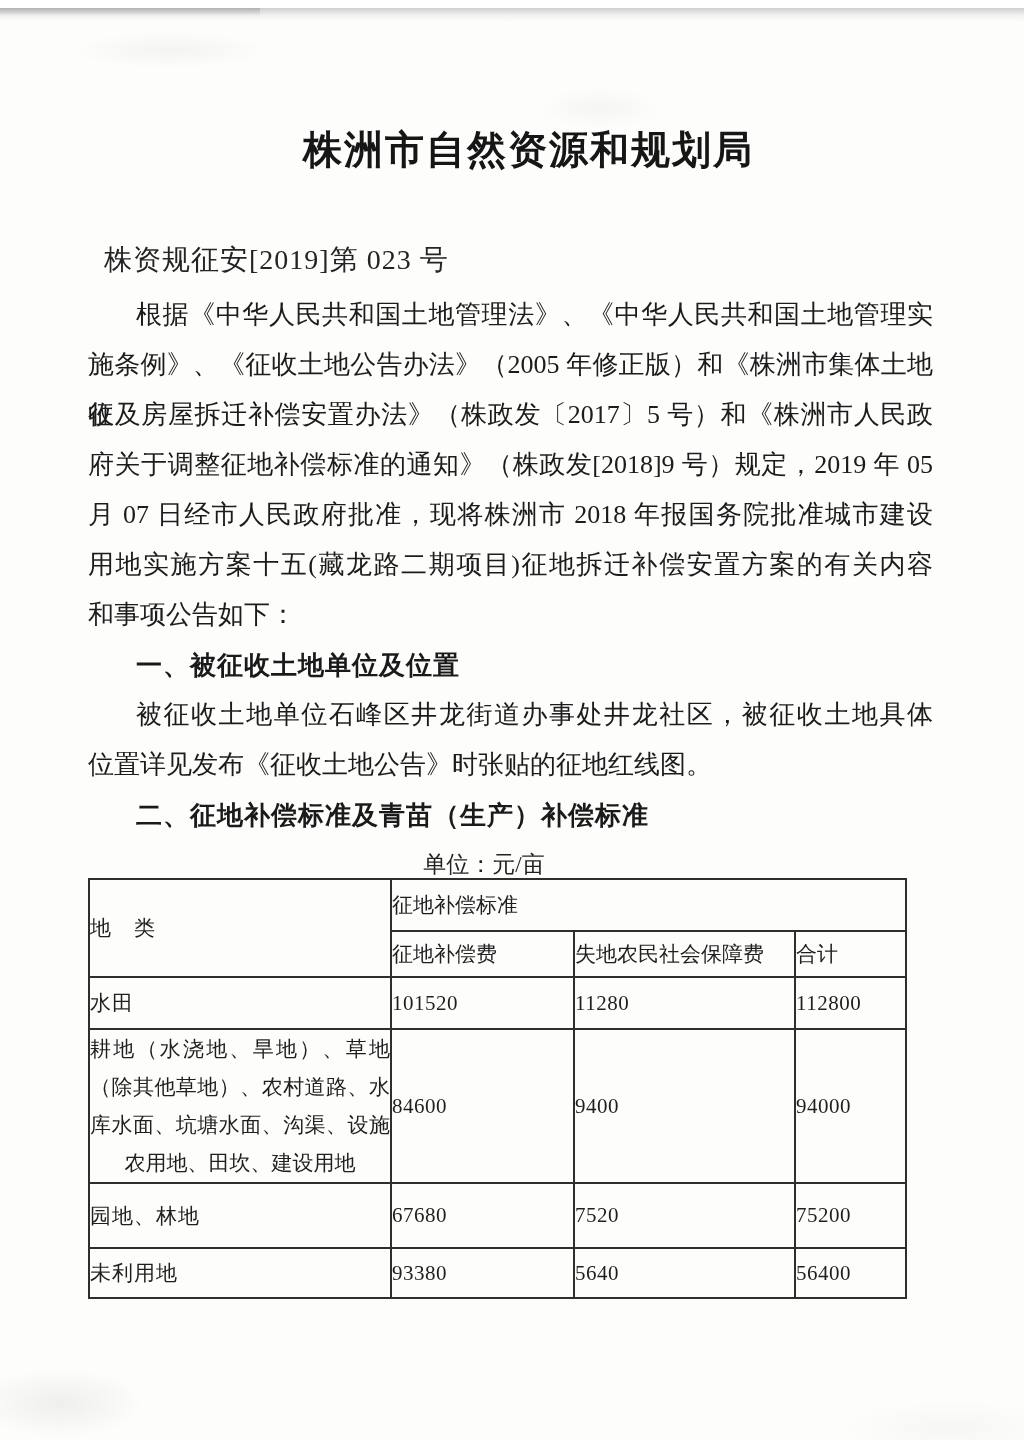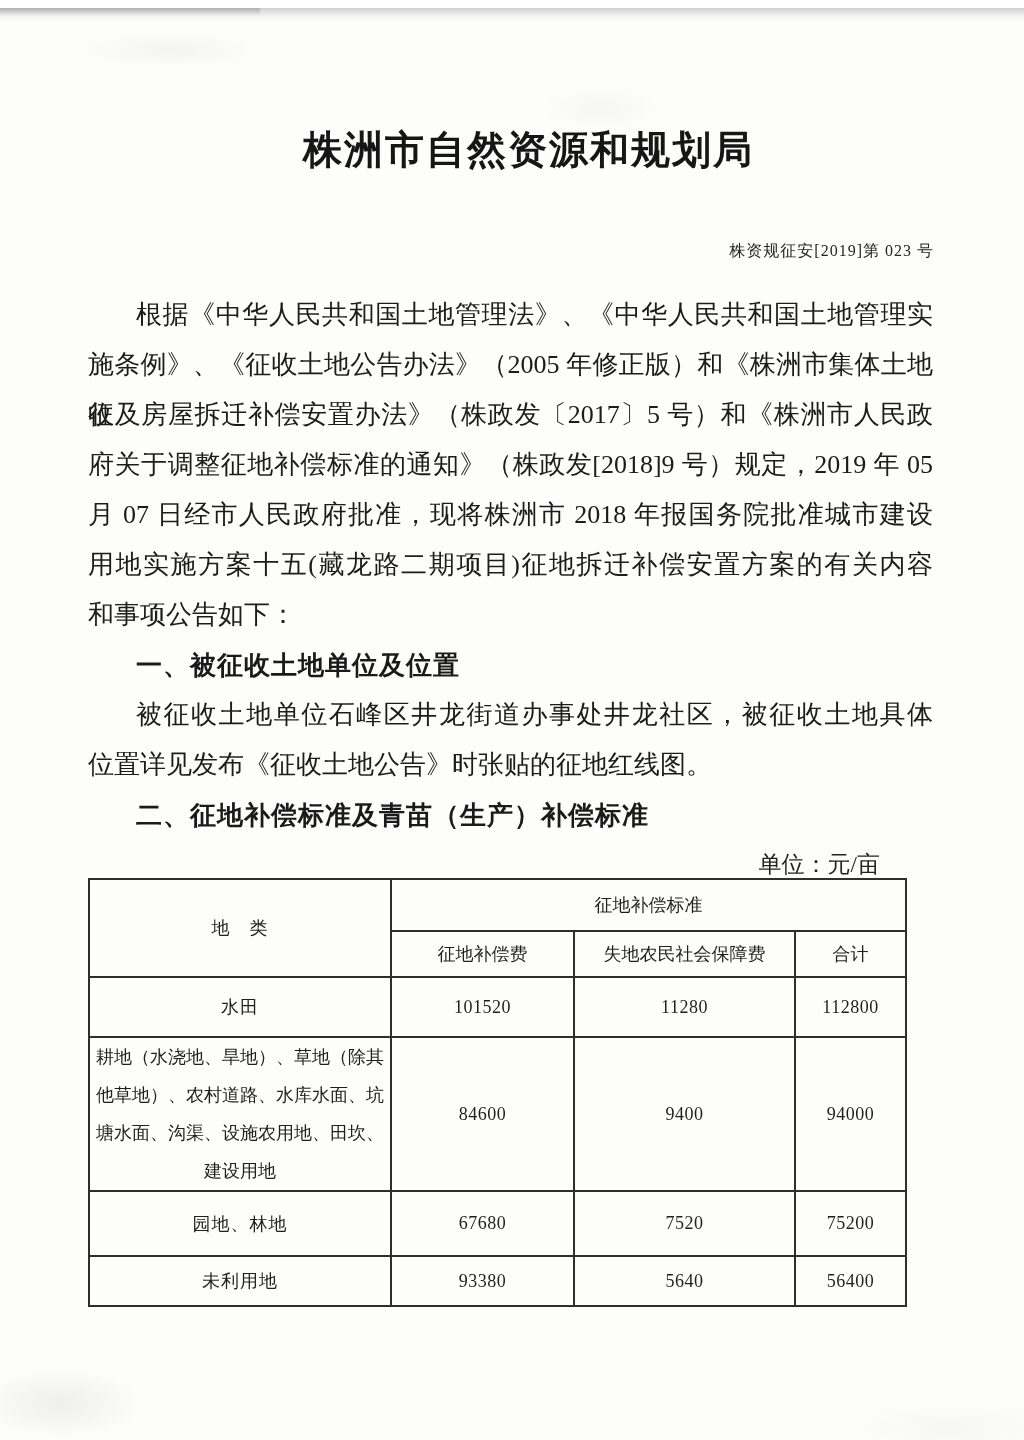--- a/index.html
+++ b/index.html
@@ -43,24 +43,24 @@
     text-align: center;
     font-weight: bold;
     font-size: 39px;
     line-height: 52px;
     letter-spacing: 2px;
     color: #161616;
   }
   .doc-number {
     position: absolute;
     top: 233px;
-    left: 89px;
+    left: 104px;
     width: 845px;
-    text-align: right;
-    font-size: 16px;
+    text-align: left;
+    font-size: 28px;
     letter-spacing: 1px;
     color: #242424;
   }
   .body-text {
     position: absolute;
     top: 282px;
     left: 88px;
     width: 845px;
     font-size: 26px;
   }
@@ -80,45 +80,44 @@
     font-weight: bold;
     font-size: 26px;
     letter-spacing: 1px;
     color: #1a1a1a;
   }
   .unit-label {
     position: absolute;
     top: 841px;
     left: 88px;
     width: 792px;
-    text-align: right;
+    text-align: center;
     font-size: 23px;
     color: #222222;
   }
   table.comp-table {
     position: absolute;
     top: 870px;
     left: 88px;
     width: 817px;
     border-collapse: collapse;
     table-layout: fixed;
   }
   table.comp-table td, table.comp-table th {
     border: 2px solid #2e2e2e;
-    text-align: center;
     vertical-align: middle;
     font-weight: normal;
-    font-size: 18px;
+    font-size: 21px;
     color: #1f1f1f;
     padding: 0;
     overflow: hidden;
   }
   .row-group-header { height: 52px; }
   .row-sub-header   { height: 46px; }
-  .row-paddy        { height: 60px; }
+  .row-paddy        { height: 52px; }
   .row-cultivated   { height: 146px; }
   .row-orchard      { height: 65px; }
   .row-unused       { height: 50px; }
   td.num { font-size: 24px; letter-spacing: 0.5px; }
   td.land-type-long {
     font-size: 22px;
     line-height: 38px;
     padding: 6px 10px;
     text-align: justify;
     text-align-last: center;

